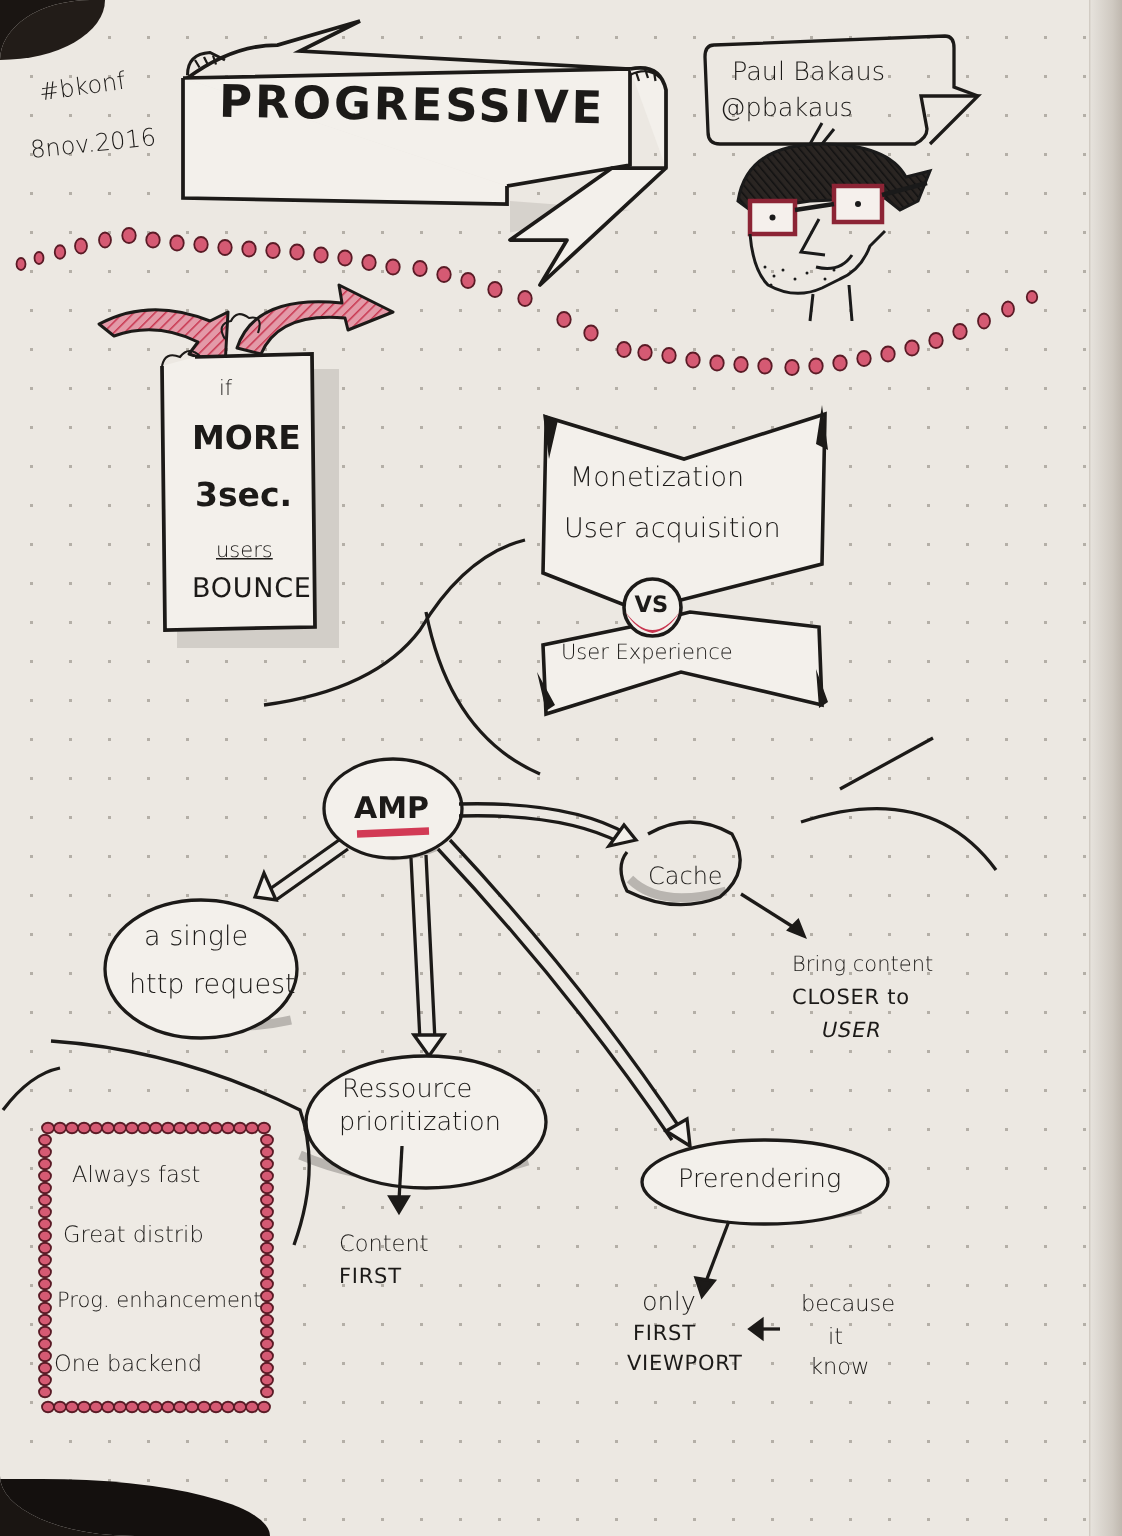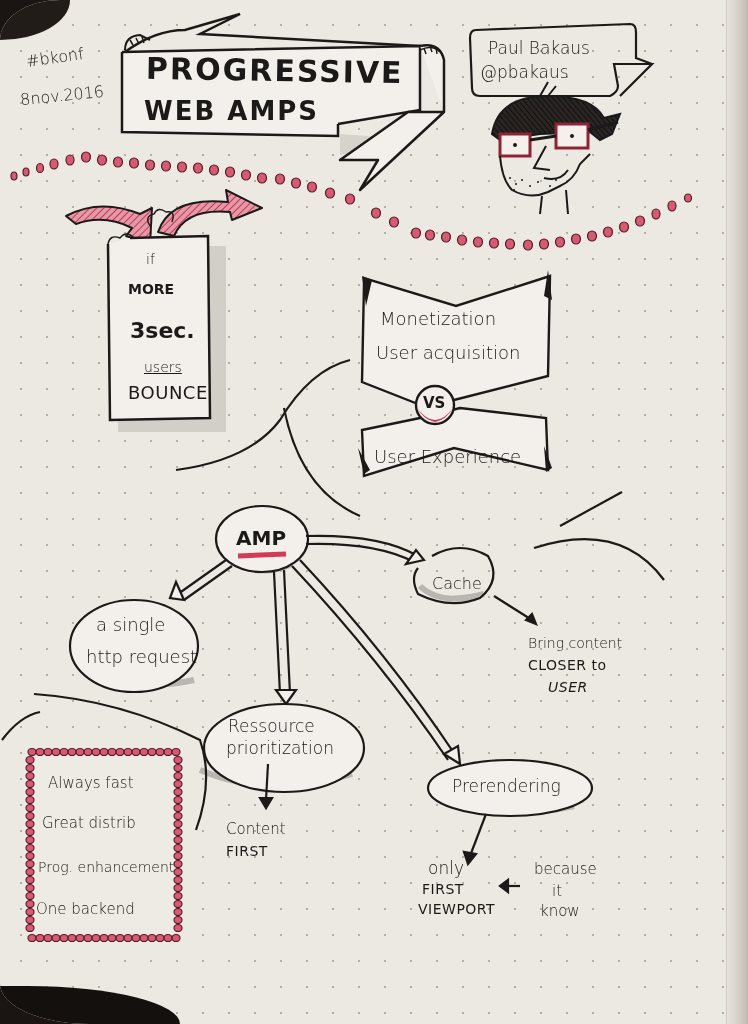--- a/index.html
+++ b/index.html
@@ -298,34 +298,33 @@
         <ellipse cx="30" cy="920" rx="4" ry="3.5"></ellipse>
         <ellipse cx="178" cy="920" rx="4" ry="3.5"></ellipse>
         <ellipse cx="30" cy="928" rx="4" ry="3.5"></ellipse>
         <ellipse cx="178" cy="928" rx="4" ry="3.5"></ellipse>
       </g>
   </svg>
 
   <div class="txt hand" style="left:26px;top:50px;font-size:16px;transform:rotate(-8deg);">#bkonf</div>
   <div class="txt hand" style="left:20px;top:88px;font-size:16px;transform:rotate(-6deg);">8nov.2016</div>
   <div class="txt blk" style="left:146px;top:56px;font-size:30px;transform:rotate(1deg);">PROGRESSIVE</div>
-  <div class="txt blk" style="left:144px;top:98px;font-size:26px;">WEB AMPS</div>
   <div class="txt hand" style="left:488px;top:40px;font-size:17px;">Paul Bakaus</div>
   <div class="txt hand" style="left:480px;top:64px;font-size:17px;">@pbakaus</div>
 
   <div class="txt hand" style="left:146px;top:252px;font-size:14px;">if</div>
-  <div class="txt blk" style="left:128px;top:282px;font-size:14px;letter-spacing:0;">MORE</div>
+  <div class="txt blk" style="left:128px;top:282px;font-size:22px;letter-spacing:0;">MORE</div>
   <div class="txt blk" style="left:130px;top:320px;font-size:22px;letter-spacing:0;">3sec.</div>
   <div class="txt hand" style="left:144px;top:360px;font-size:14px;text-decoration:underline;">users</div>
   <div class="txt caps" style="left:128px;top:384px;font-size:18px;">BOUNCE</div>
 
   <div class="txt hand" style="left:380px;top:310px;font-size:18px;">Monetization</div>
   <div class="txt hand" style="left:376px;top:344px;font-size:18px;">User acquisition</div>
   <div class="txt blk" style="left:423px;top:396px;font-size:15px;letter-spacing:0;">VS</div>
-  <div class="txt hand" style="left:374px;top:428px;font-size:18px;margin-top:20px;">User Experience</div>
+  <div class="txt hand" style="left:374px;top:428px;font-size:14px;">User Experience</div>
 
   <div class="txt blk" style="left:236px;top:528px;font-size:20px;letter-spacing:0;">AMP</div>
   <div class="txt hand" style="left:96px;top:616px;font-size:18px;">a single</div>
   <div class="txt hand" style="left:86px;top:648px;font-size:18px;">http request</div>
   <div class="txt hand" style="left:228px;top:718px;font-size:17px;">Ressource</div>
   <div class="txt hand" style="left:226px;top:740px;font-size:17px;">prioritization</div>
   <div class="txt hand" style="left:432px;top:576px;font-size:16px;">Cache</div>
   <div class="txt hand" style="left:452px;top:778px;font-size:17px;">Prerendering</div>
 
   <div class="txt hand" style="left:528px;top:636px;font-size:14px;">Bring content</div>

